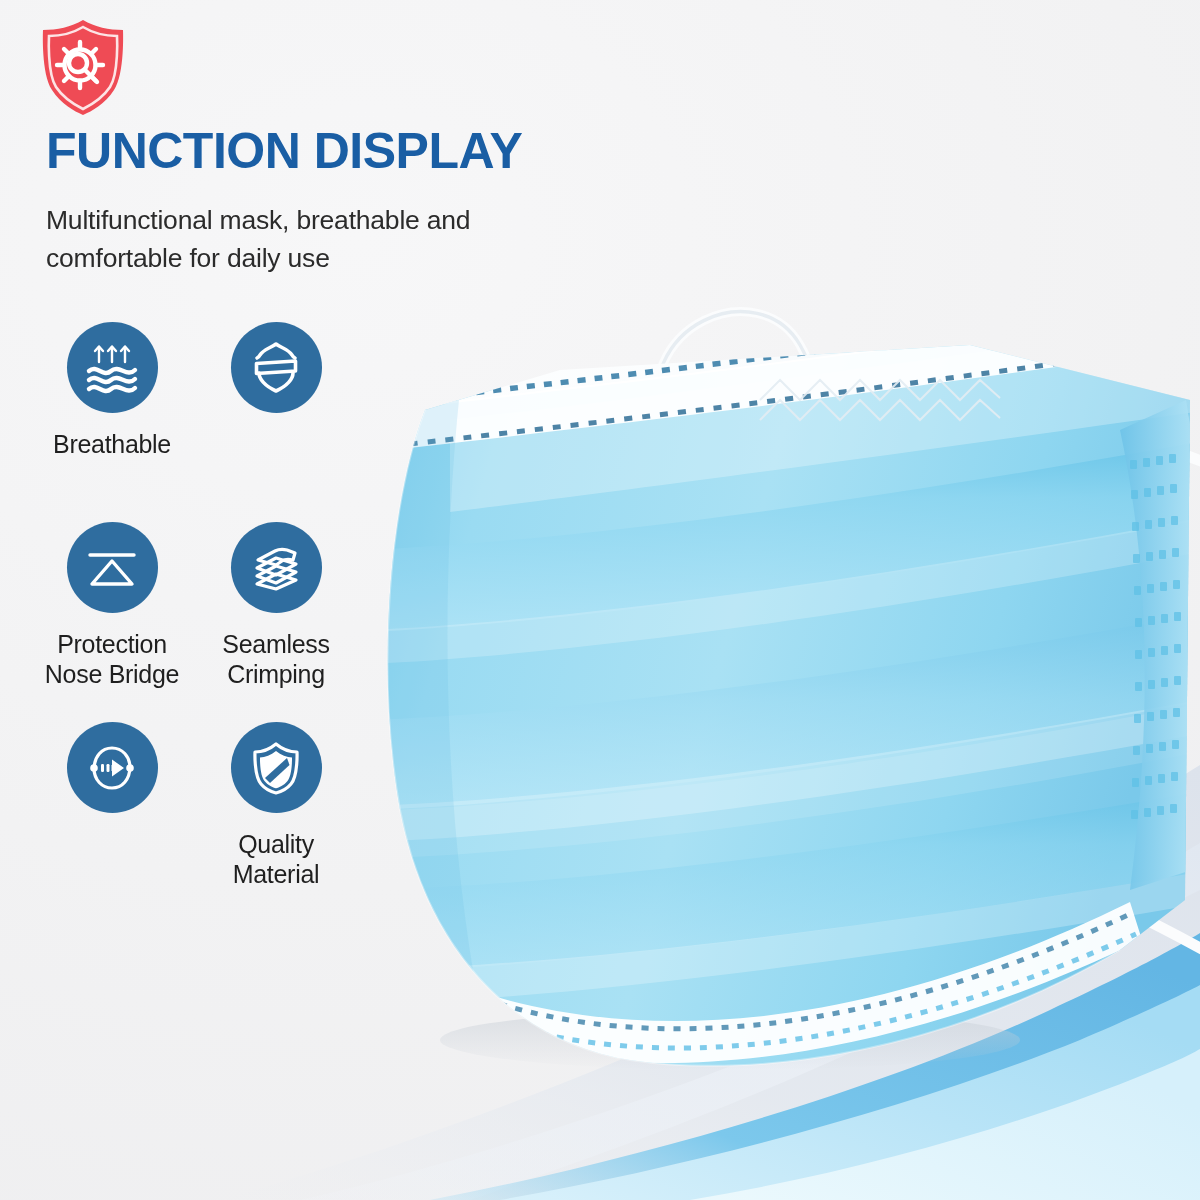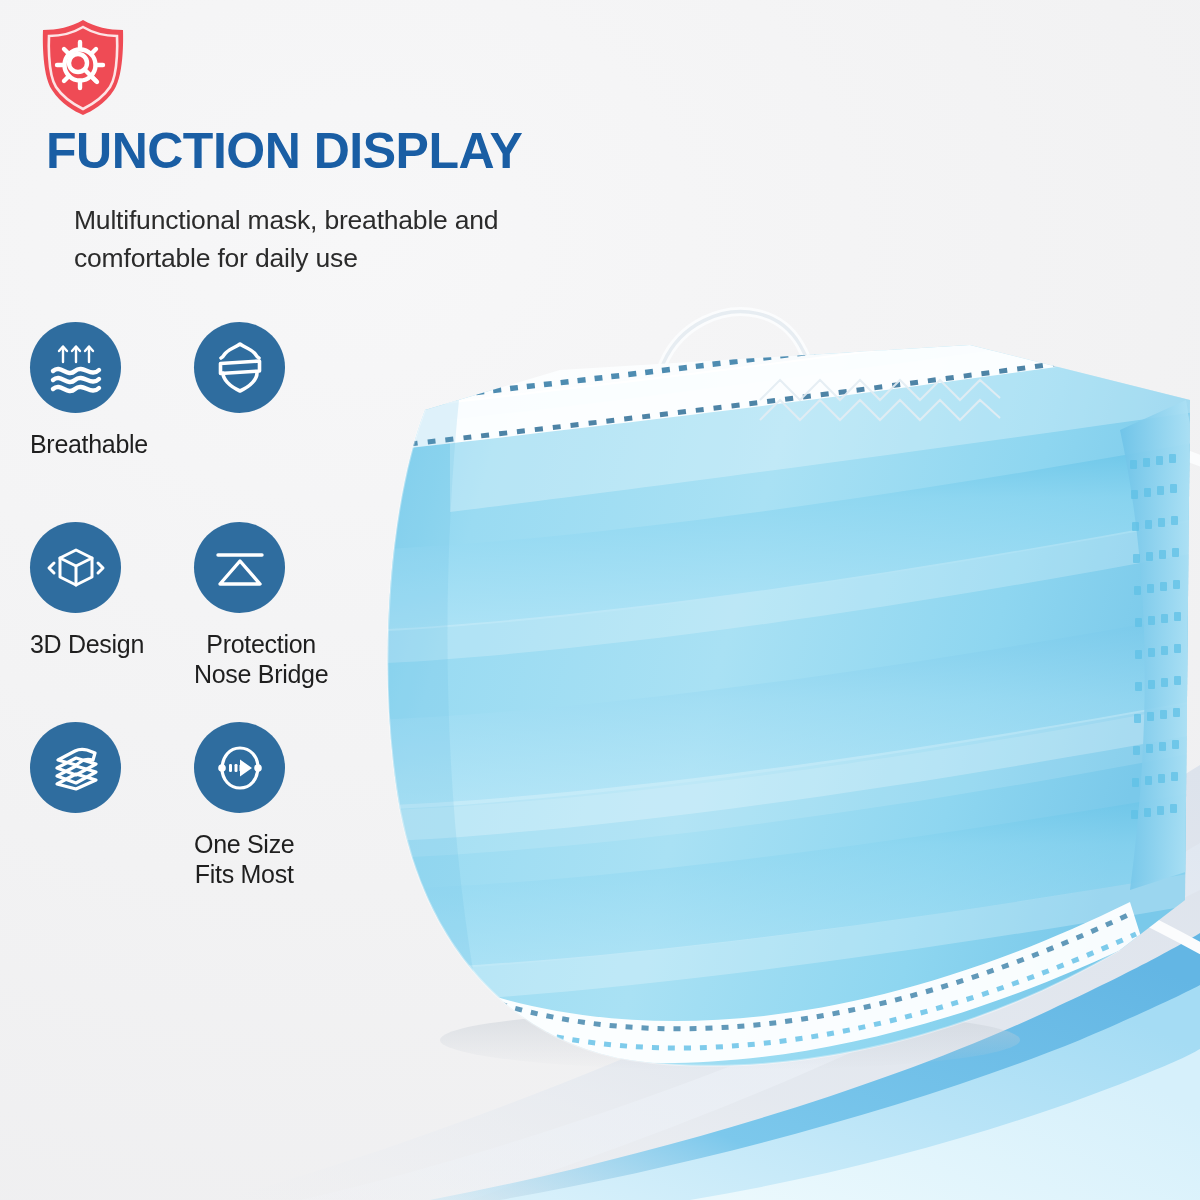--- a/index.html
+++ b/index.html
@@ -47,39 +47,38 @@
   .subtitle {
     position: absolute;
     left: 46px;
     top: 202px;
     width: 520px;
     font-size: 26.5px;
     font-weight: 400;
     color: #2b2b2b;
     line-height: 1.42;
     letter-spacing: -0.2px;
-    margin-left: 28px;
   }
 
   
   .features {
     position: absolute;
     left: 30px;
     top: 322px;
     width: 350px;
     display: grid;
     grid-template-columns: 164px 164px;
     grid-auto-rows: 200px;
     column-gap: 0px;
     row-gap: 0px;
   }
   .feature {
     display: flex;
     flex-direction: column;
-    align-items: flex-start;
+    align-items: center;
   }
   .feature-circle {
     width: 91px;
     height: 91px;
     border-radius: 50%;
     background: #2f6d9f;
     display: flex;
     align-items: center;
     justify-content: center;
     flex: none;
@@ -210,34 +209,20 @@
           <g fill="none" stroke="#ffffff" stroke-width="3.6" stroke-linejoin="round" stroke-linecap="round">
             <path d="M8 17 C8 17 10 16 11 14 C13 11 16 9 20 7 C23 5.5 25 4.5 27 3
                      C29 4.5 31 5.5 34 7 C38 9 41 11 43 14 C44 16 46 17 46 17"></path>
             <path d="M10 32 C10 38 16 45 27 50 C38 45 44 38 44 32"></path>
             <path d="M7.5 22.5 L46.5 20 L46.5 30 L7.5 32.5 Z"></path>
           </g>
         </svg>
       </div>
     </div>
 
-    <div class="feature">
-      <div class="feature-circle">
-        <svg width="62" height="46" viewBox="0 0 62 46">
-          <g fill="none" stroke="#ffffff" stroke-width="3" stroke-linejoin="round" stroke-linecap="round">
-            <polygon points="31,5 47,13 31,21 15,13"></polygon>
-            <polyline points="15,13 15,32 31,40 47,32 47,13"></polyline>
-            <line x1="31" y1="21" x2="31" y2="40"></line>
-            <polyline points="9,18 4,23 9,28"></polyline>
-            <polyline points="53,18 58,23 53,28"></polyline>
-          </g>
-        </svg>
-      </div>
-      <div class="feature-label">3D Design</div>
-    </div>
 
 
     <div class="feature">
       <div class="feature-circle">
         <svg width="56" height="44" viewBox="0 0 56 44">
           <g fill="none" stroke="#ffffff" stroke-width="3.4" stroke-linejoin="round" stroke-linecap="round">
             <line x1="6" y1="9" x2="50" y2="9"></line>
             <path d="M8 38 L28 15 L48 38 Z"></path>
           </g>
         </svg>
@@ -250,42 +235,56 @@
       <div class="feature-circle">
         <svg width="54" height="48" viewBox="0 0 54 48">
           <g fill="none" stroke="#ffffff" stroke-width="3.2" stroke-linejoin="round" stroke-linecap="round">
             <path d="M9 16 L26 7 C30 5 34 5 38 6 L46 9 L44 16 C40 15 36 15 33 17 L27 21 Z"></path>
             <path d="M8 24 L27 14 L47 20 L27 31 Z"></path>
             <path d="M8 32 L27 22 L47 28 L27 39 Z"></path>
             <path d="M8 40 L27 30 L47 36 L27 45 Z"></path>
           </g>
         </svg>
       </div>
+      <div class="feature-label">Seamless
+Crimping</div>
     </div>
 
     <div class="feature">
       <div class="feature-circle">
         <svg width="56" height="50" viewBox="0 0 56 50">
           <g fill="none" stroke="#ffffff" stroke-width="3.2" stroke-linecap="round">
             <path d="M10 27 C10 13 18 5 28 5 C38 5 46 13 46 25"></path>
             <path d="M46 23 C46 37 38 45 28 45 C18 45 10 37 10 25"></path>
           </g>
           <circle cx="10" cy="25" r="3.8" fill="#ffffff"></circle>
           <circle cx="46" cy="25" r="3.8" fill="#ffffff"></circle>
           <g fill="#ffffff">
             <rect x="17" y="21" width="3" height="8" rx="1.2"></rect>
             <rect x="22.5" y="21" width="3" height="8" rx="1.2"></rect>
             <polygon points="28,16.5 40,25 28,33.5 28,28 27.5,28 27.5,22 28,22"></polygon>
           </g>
         </svg>
       </div>
-      <div class="feature-label">One Size
-Fits Most</div>
-    </div>
-
+    </div>
+
+    <div class="feature">
+      <div class="feature-circle">
+        <svg width="50" height="54" viewBox="0 0 50 54">
+          <path d="M25 3 C19 8 11 11 4 11 C4 11 3 35 10 43 C15 49 21 51 25 52
+                   C29 51 35 49 40 43 C47 35 46 11 46 11 C39 11 31 8 25 3 Z" fill="none" stroke="#ffffff" stroke-width="3.2" stroke-linejoin="round"></path>
+          <path d="M25 10 C20 14 14 16.5 9 16.5 C9 16.5 8.5 34 13.5 40
+                   C17 44.5 22 46.5 25 47.3 C28 46.5 33 44.5 36.5 40
+                   C41.5 34 41 16.5 41 16.5 C36 16.5 30 14 25 10 Z" fill="#ffffff"></path>
+          <path d="M14 37 L36 17 L38.5 24 L19 42 Z" fill="#2f6d9f"></path>
+        </svg>
+      </div>
+      <div class="feature-label">Quality
+Material</div>
+    </div>
 
   </div>
 
   <svg class="mask-photo" viewBox="0 0 880 830">
     <defs>
       <linearGradient id="bodyG" x1="0" y1="0" x2="1" y2="0.25">
         <stop offset="0%" stop-color="#7fcfee"></stop>
         <stop offset="18%" stop-color="#9adbf2"></stop>
         <stop offset="50%" stop-color="#a9e1f4"></stop>
         <stop offset="80%" stop-color="#8ed6f0"></stop>

